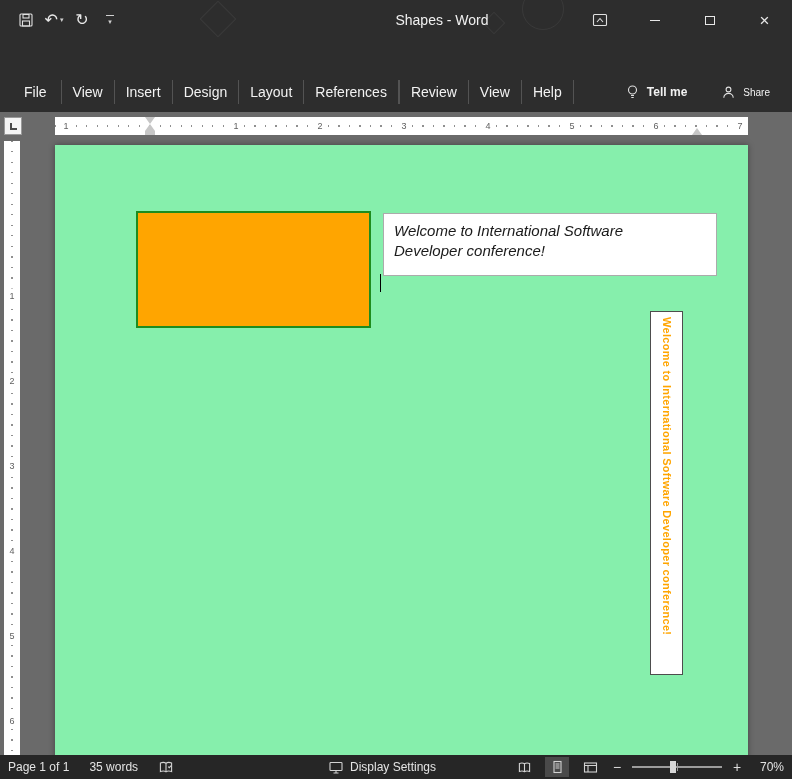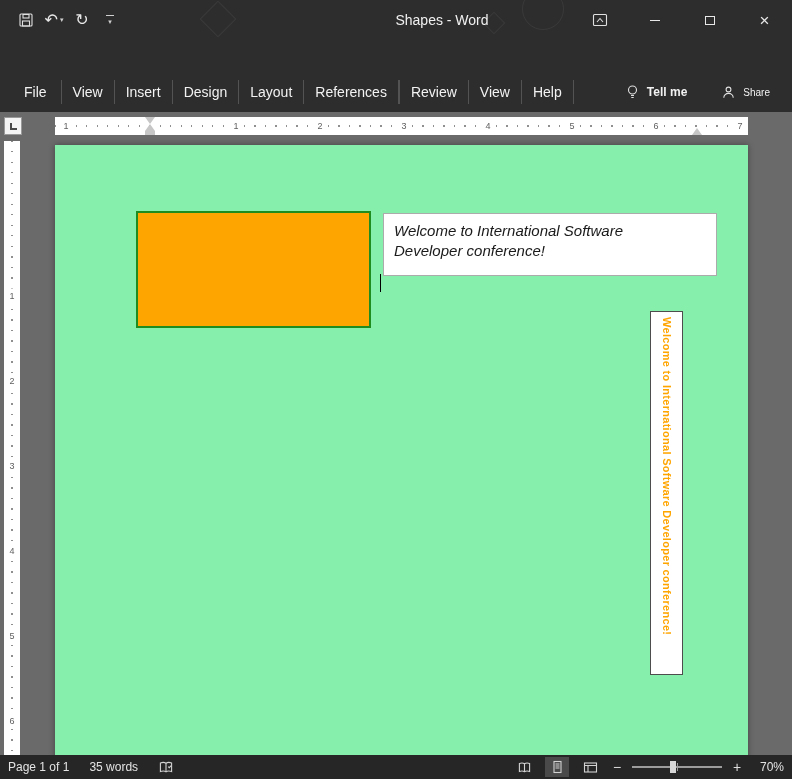--- a/index.html
+++ b/index.html
@@ -231,20 +231,27 @@
       <span class="sb-item">35 words</span>
       <span class="sb-item">
         <svg width="16" height="15" viewBox="0 0 16 15">
           <path d="M8 3.2 C6.6 2.2 4.4 2.2 2.4 2.9 V11.6 C4.4 10.9 6.6 10.9 8 11.9 C9.4 10.9 11.6 10.9 13.6 11.6 V2.9 C11.6 2.2 9.4 2.2 8 3.2 Z"></path>
           <path d="M8 3.2 V11.9"></path>
           <path d="M10.2 6.6 l1.1 1.1 l1.8 -2"></path>
         </svg>
       </span>
     </div>
 
+    <div class="sb-display">
+      <svg width="16" height="15" viewBox="0 0 16 15">
+        <rect x="2" y="2.5" width="12" height="8" rx="0.8"></rect>
+        <path d="M8 10.5 V13 M5.5 13 h5"></path>
+      </svg>
+      <span>Display Settings</span>
+    </div>
 
     <div class="sb-right">
       <span class="viewbtn">
         <svg width="15" height="13" viewBox="0 0 15 13">
           <path d="M7.5 2.8 C6.2 1.9 4.2 1.9 2.4 2.5 V10.4 C4.2 9.8 6.2 9.8 7.5 10.7 C8.8 9.8 10.8 9.8 12.6 10.4 V2.5 C10.8 1.9 8.8 1.9 7.5 2.8 Z M7.5 2.8 V10.7"></path>
         </svg>
       </span>
       <span class="viewbtn active">
         <svg width="13" height="14" viewBox="0 0 13 14">
           <rect x="3" y="1.5" width="7" height="11"></rect>

